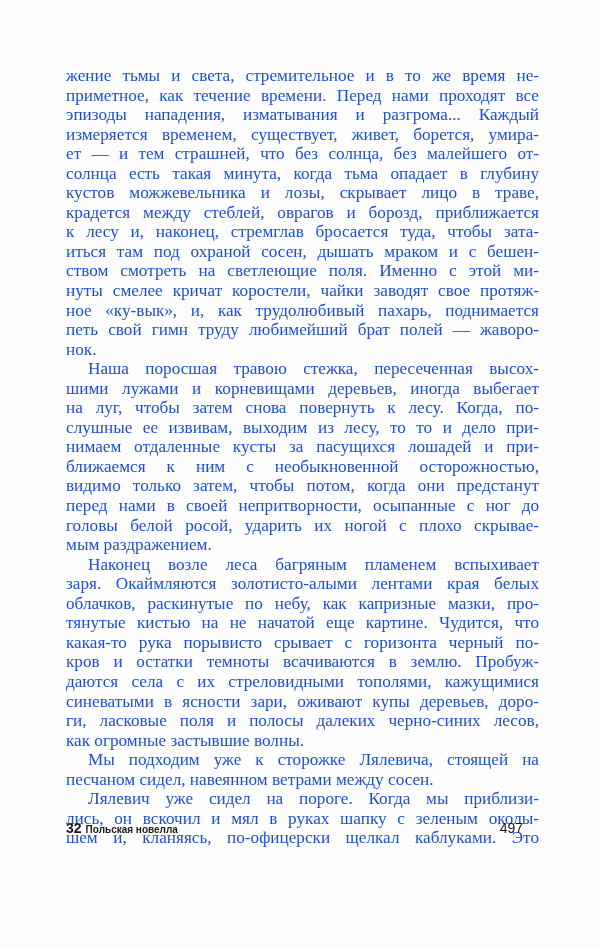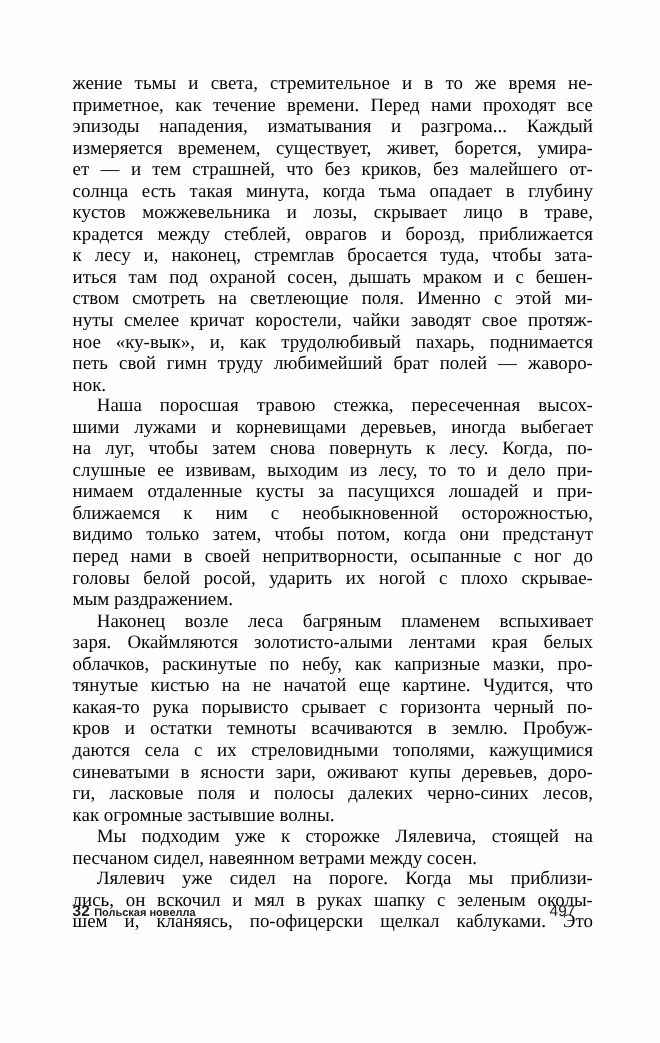--- a/index.html
+++ b/index.html
@@ -9,21 +9,21 @@
     overflow: hidden;
     position: relative;
   }
   .page {
     position: absolute;
     left: 66px; top: 66px;
     width: 473px;
     font-family: "Liberation Serif", serif;
     font-size: 17.2px;
     line-height: 19.55px;
-    color: #000000;
+    color: #1d4ed8;
   }
   .line {
     display: block;
     white-space: nowrap;
     text-align: justify;
     text-align-last: justify;
     height: 19.55px;
   }
   .line.last { text-align-last: left; }
   .indent { padding-left: 22px; }
@@ -45,21 +45,21 @@
   }
 </style>
 </head>
 <body>
 
 <div class="page" id="page-body">
     <span class="line">жение тьмы и света, стремительное и в то же время не-</span>
     <span class="line">приметное, как течение времени. Перед нами проходят все</span>
     <span class="line">эпизоды нападения, изматывания и разгрома... Каждый</span>
     <span class="line">измеряется временем, существует, живет, борется, умира-</span>
-    <span class="line">ет — и тем страшней, что без криков, без малейшего от-</span>
+    <span class="line">ет — и тем страшней, что без солнца, без малейшего от-</span>
     <span class="line">солнца есть такая минута, когда тьма опадает в глубину</span>
     <span class="line">кустов можжевельника и лозы, скрывает лицо в траве,</span>
     <span class="line">крадется между стеблей, оврагов и борозд, приближается</span>
     <span class="line">к лесу и, наконец, стремглав бросается туда, чтобы зата-</span>
     <span class="line">иться там под охраной сосен, дышать мраком и с бешен-</span>
     <span class="line">ством смотреть на светлеющие поля. Именно с этой ми-</span>
     <span class="line">нуты смелее кричат коростели, чайки заводят свое протяж-</span>
     <span class="line">ное «ку-вык», и, как трудолюбивый пахарь, поднимается</span>
     <span class="line">петь свой гимн труду любимейший брат полей — жаворо-</span>
     <span class="line last">нок.</span>

